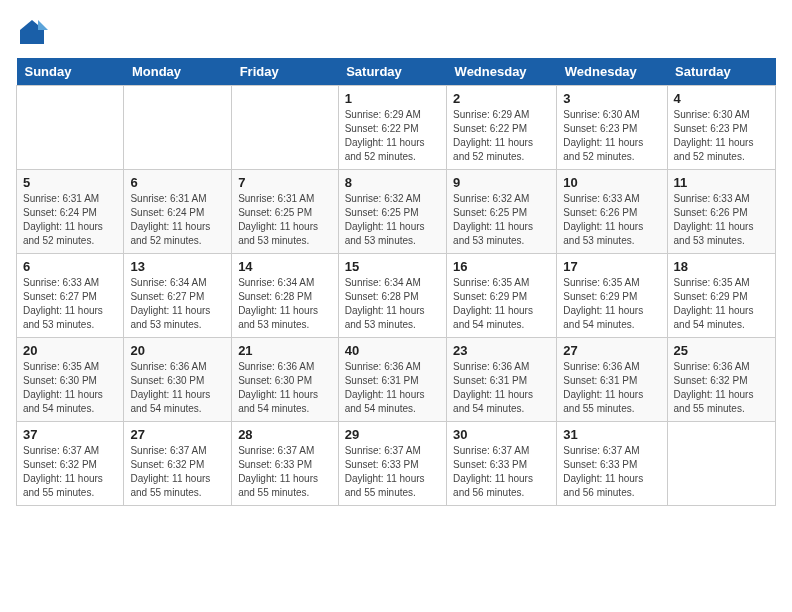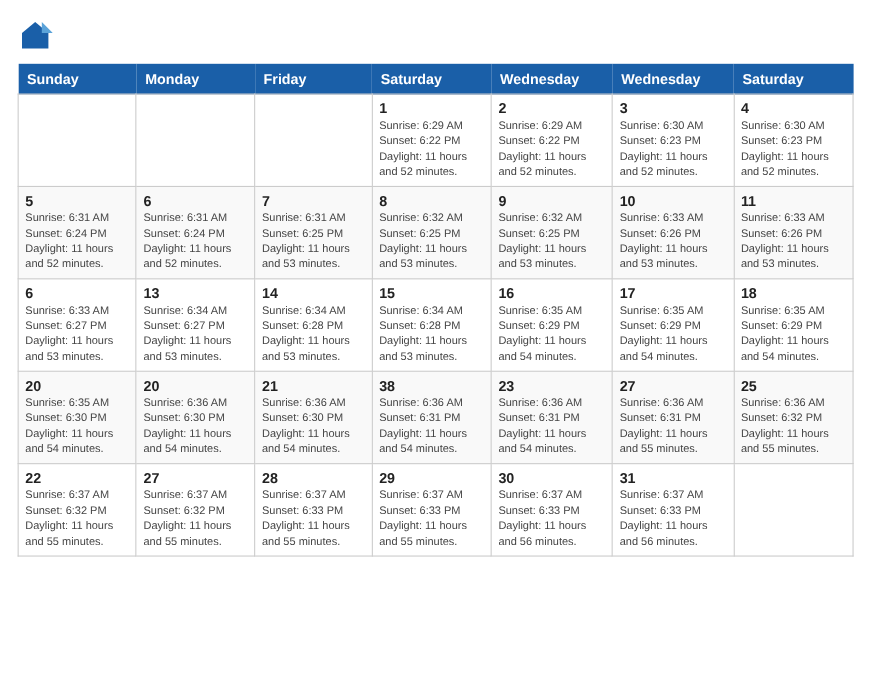--- a/index.html
+++ b/index.html
@@ -276,21 +276,21 @@
 and 54 minutes.</div>
         </td>
         <td>
           <span class="day-num">21</span>
           <div class="day-info" style="white-space: pre-line;">Sunrise: 6:36 AM
 Sunset: 6:30 PM
 Daylight: 11 hours
 and 54 minutes.</div>
         </td>
         <td>
-          <span class="day-num">38</span>
+          <span class="day-num">40</span>
           <div class="day-info" style="white-space: pre-line;">Sunrise: 6:36 AM
 Sunset: 6:31 PM
 Daylight: 11 hours
 and 54 minutes.</div>
         </td>
         <td>
           <span class="day-num">23</span>
           <div class="day-info" style="white-space: pre-line;">Sunrise: 6:36 AM
 Sunset: 6:31 PM
 Daylight: 11 hours
@@ -306,21 +306,21 @@
         <td>
           <span class="day-num">25</span>
           <div class="day-info" style="white-space: pre-line;">Sunrise: 6:36 AM
 Sunset: 6:32 PM
 Daylight: 11 hours
 and 55 minutes.</div>
         </td>
       </tr>
       <tr>
         <td>
-          <span class="day-num">22</span>
+          <span class="day-num">37</span>
           <div class="day-info" style="white-space: pre-line;">Sunrise: 6:37 AM
 Sunset: 6:32 PM
 Daylight: 11 hours
 and 55 minutes.</div>
         </td>
         <td>
           <span class="day-num">27</span>
           <div class="day-info" style="white-space: pre-line;">Sunrise: 6:37 AM
 Sunset: 6:32 PM
 Daylight: 11 hours

